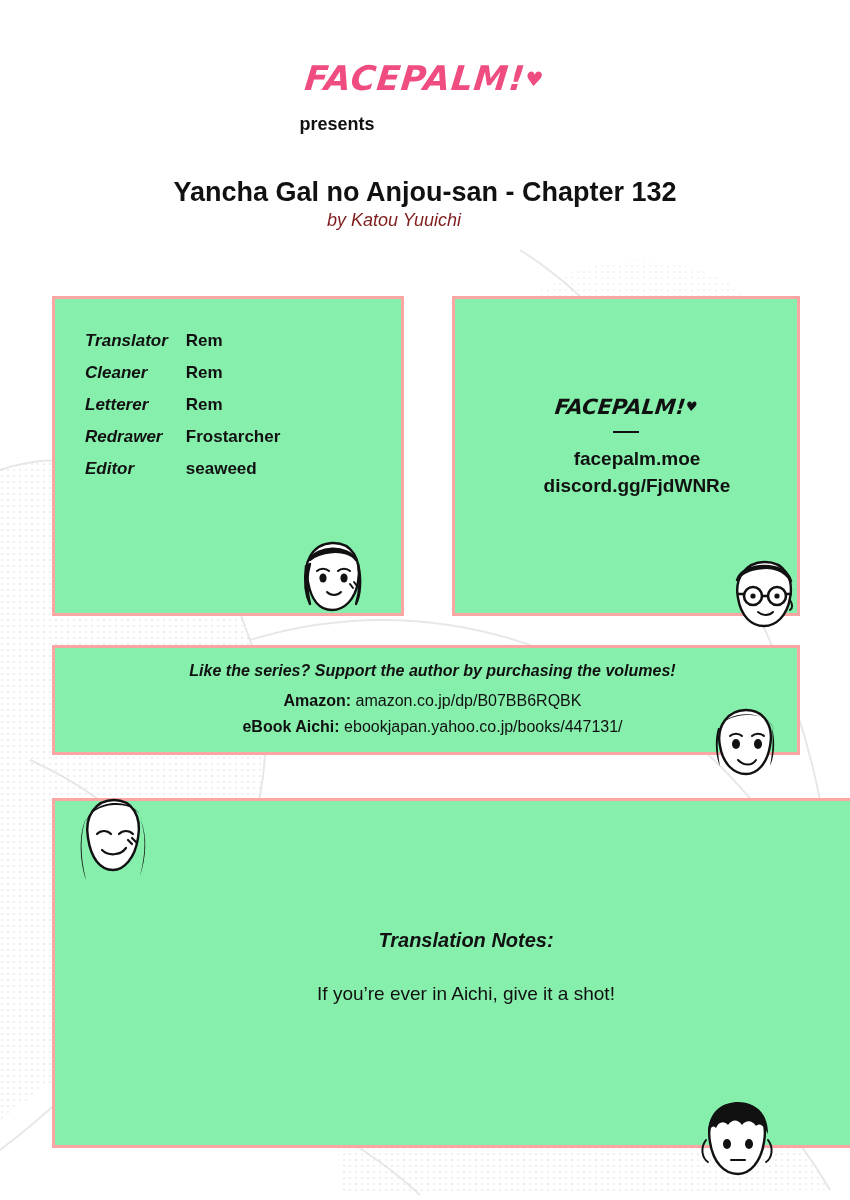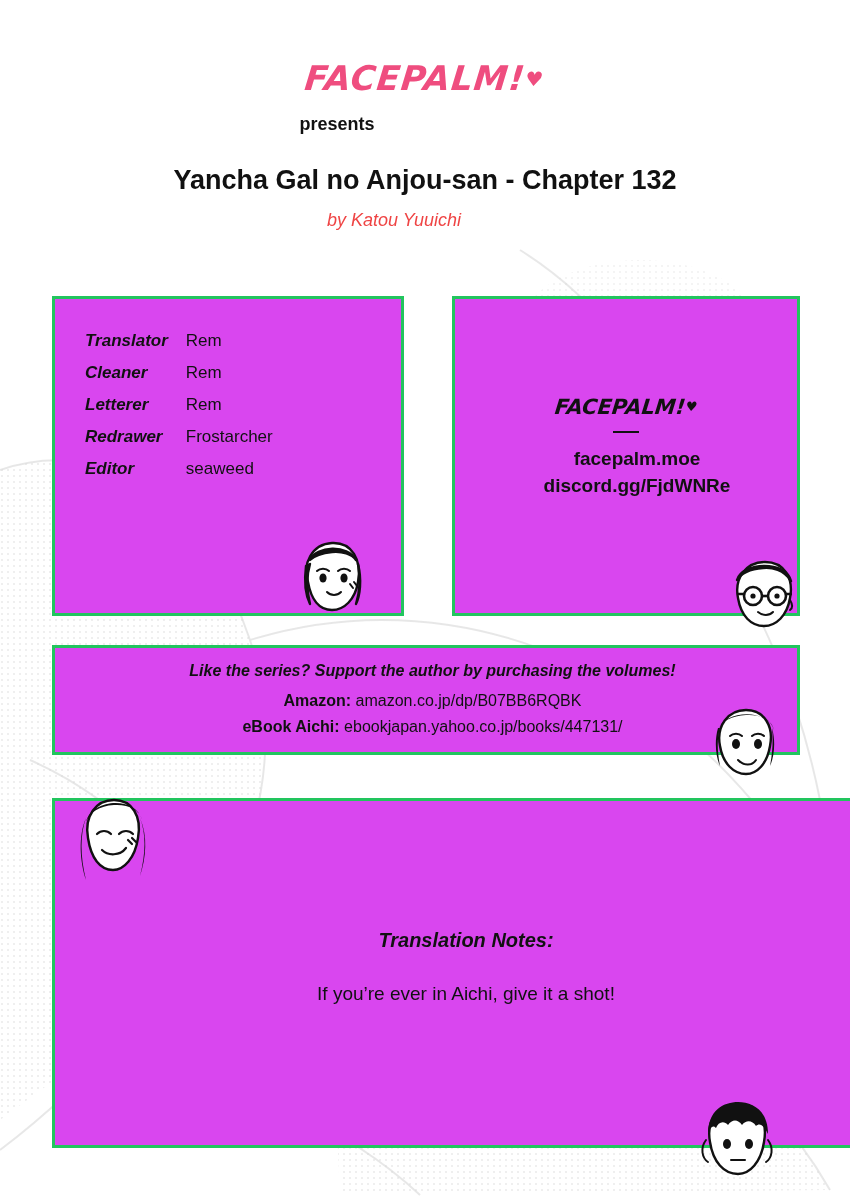--- a/index.html
+++ b/index.html
@@ -57,44 +57,44 @@
     left: 0;
     width: 674px;
     text-align: center;
     font-size: 18px;
     font-weight: bold;
     color: #111;
   }
 
   .title {
     position: absolute;
-    top: 165px;
+    top: 177px;
     left: 0;
     width: 850px;
     text-align: center;
     font-size: 27px;
     font-weight: bold;
     color: #111;
   }
   .author {
     position: absolute;
     top: 210px;
     left: 0;
     width: 788px;
     text-align: center;
     font-size: 18px;
     font-style: italic;
-    color: #ef4444;
+    color: #7f1d1d;
   }
 
   
   .box {
     position: absolute;
-    border: 3px solid #22c55e;
-    background: #d946ef;
+    border: 3px solid #fca5a5;
+    background: #86efac;
     box-sizing: border-box;
   }
 
   #credits-box { left: 52px;  top: 296px; width: 352px; height: 320px; }
   #links-box   { left: 452px; top: 296px; width: 348px; height: 320px; }
   #support-box { left: 52px;  top: 645px; width: 748px; height: 110px; padding-left: 13px; }
   #notes-box   { left: 52px;  top: 798px; width: 828px; height: 350px; }
 
   
   .credits {
@@ -106,21 +106,21 @@
     padding: 2px 0;
     vertical-align: top;
     line-height: 28px;
   }
   .credits .role {
     font-weight: bold;
     font-style: italic;
     padding-right: 18px;
     white-space: nowrap;
   }
-  .credits .who { font-weight: normal; margin-left: 31px; }
+  .credits .who { font-weight: bold; margin-left: 31px; }
 
   
   .links-inner {
     position: absolute;
     left: 0; right: 0;
     top: 96px;
     text-align: center;
   }
   .links-brand {
     font-family: "DejaVu Sans", sans-serif;

